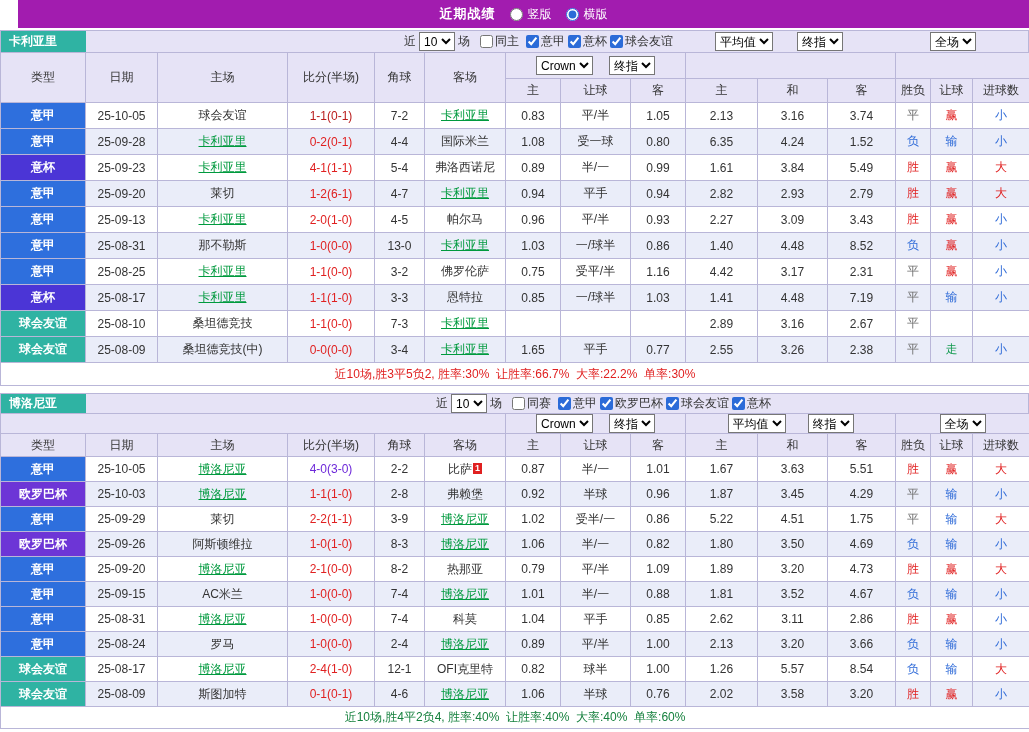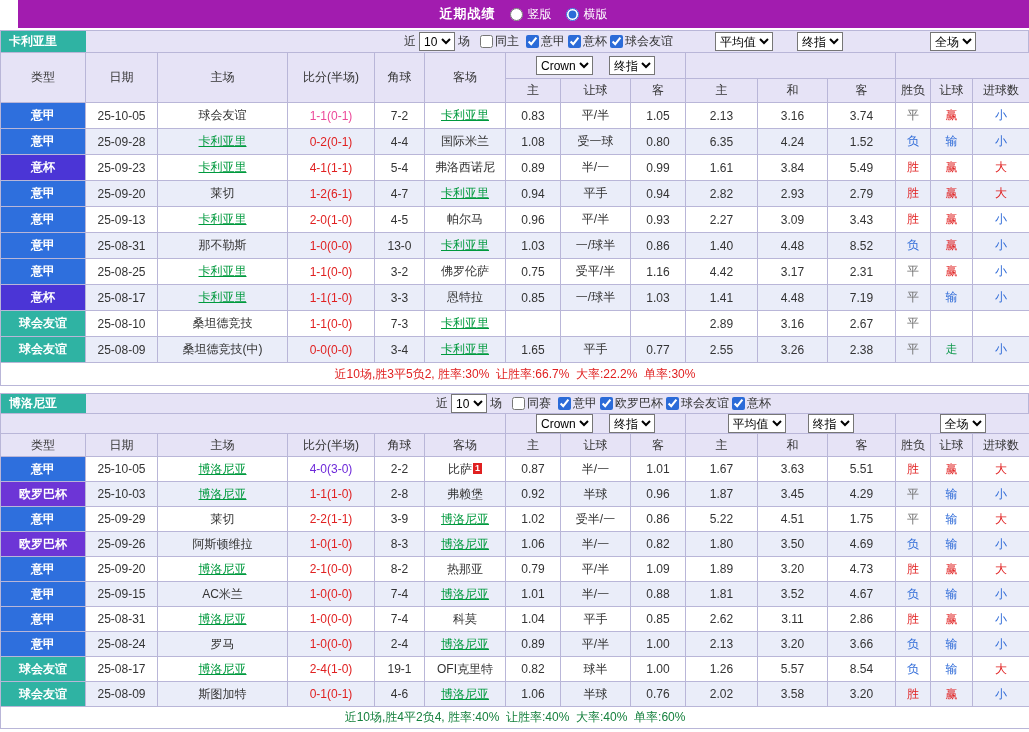--- a/index.html
+++ b/index.html
@@ -144,21 +144,21 @@
         <th>胜负</th>
         <th>让球</th>
         <th>进球数</th>
       </tr>
     </thead>
     <tbody>
         <tr>
           <td class="league" style="background: rgb(46, 111, 221);">意甲</td>
           <td>25-10-05</td>
           <td><span>球会友谊</span></td>
-          <td style="color: #ec4899;">1-1(0-1)</td>
+          <td style="color: #b91c1c;">1-1(0-1)</td>
           <td>7-2</td>
           <td><span style="color: rgb(0, 154, 62); text-decoration: underline; cursor: pointer;">卡利亚里</span></td>
           <td>0.83</td>
           <td>平/半</td>
           <td>1.05</td>
           <td>2.13</td>
           <td>3.16</td>
           <td>3.74</td>
           <td style="color: rgb(111, 111, 111);">平</td>
           <td style="color: rgb(224, 32, 32);">赢</td>
@@ -550,21 +550,21 @@
           <td>3.66</td>
           <td style="color: rgb(47, 107, 216);">负</td>
           <td style="color: rgb(47, 107, 216);">输</td>
           <td style="color: rgb(47, 107, 216);">小</td>
         </tr>
         <tr>
           <td class="league" style="background: rgb(47, 179, 163);">球会友谊</td>
           <td>25-08-17</td>
           <td><span style="color: rgb(0, 154, 62); text-decoration: underline; cursor: pointer;">博洛尼亚</span></td>
           <td style="color: rgb(224, 32, 32);">2-4(1-0)</td>
-          <td>19-1</td>
+          <td>12-1</td>
           <td><span>OFI克里特</span></td>
           <td>0.82</td>
           <td>球半</td>
           <td>1.00</td>
           <td>1.26</td>
           <td>5.57</td>
           <td>8.54</td>
           <td style="color: rgb(47, 107, 216);">负</td>
           <td style="color: rgb(47, 107, 216);">输</td>
           <td style="color: rgb(224, 32, 32);">大</td>

